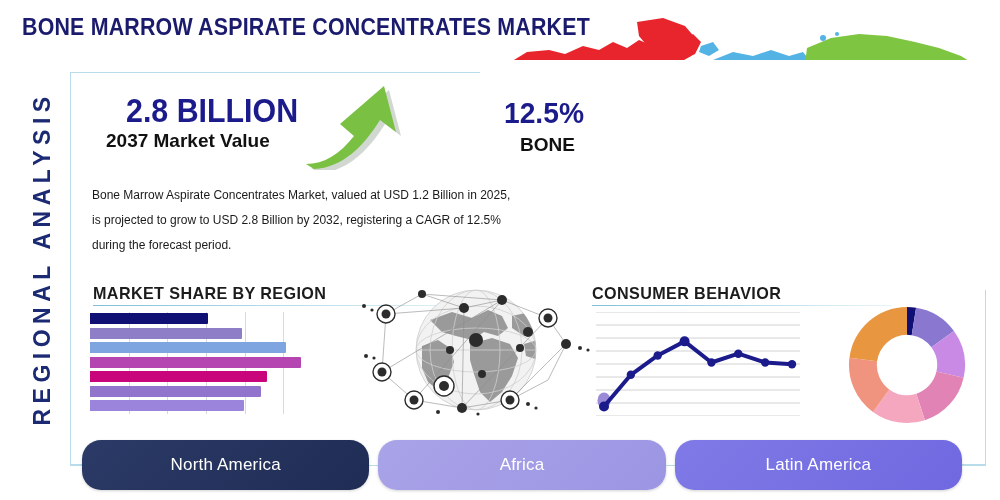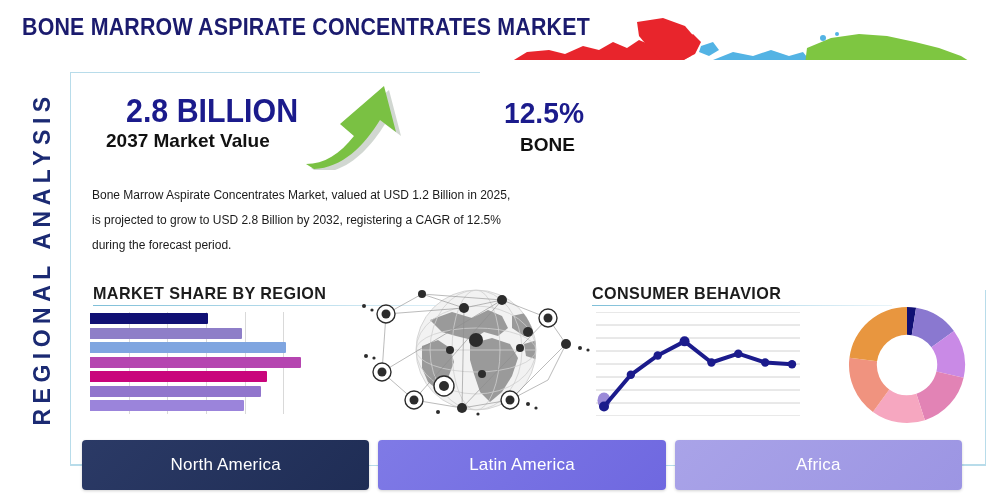--- a/index.html
+++ b/index.html
@@ -104,21 +104,21 @@
   
   .linechart { position: absolute; left: 596px; top: 312px; width: 204px; height: 104px; }
 
   
   .donut-wrap { position: absolute; left: 848px; top: 306px; width: 118px; height: 118px; }
 
   
   .regions { position: absolute; left: 82px; top: 440px; width: 880px; height: 50px;
              display: flex; gap: 9px; }
   .region-btn {
-    flex: 1 1 0; height: 50px; border-radius: 4px;
+    flex: 1 1 0; height: 50px; border-radius: 19px;
     display: flex; align-items: center; justify-content: center;
     color: #ffffff; font-size: 17px; letter-spacing: .2px;
     font-family: "Liberation Sans", sans-serif;
     box-shadow: 0 1px 3px rgba(0,0,0,.18);
     white-space: nowrap; cursor: pointer;
   }
   .connector {
     position: absolute; top: 464px; height: 1.3px; background: #b8dcea;
   }
 </style>
@@ -338,21 +338,21 @@
         <path d="M 1.4573473237602812 51.73067245327035 A 58 58 0 0 1 58.99999999999999 1 L 58.99999999999999 28.84 A 30.16 30.16 0 0 0 29.077820608355346 55.21994967570058 Z" fill="#e8963f"></path>
       </svg></div>
 
   <div class="connector" style="left:70px;width:30px;"></div>
   <div class="connector" style="left:944px;width:42px;"></div>
 
   <div class="regions" id="regions">
       <div class="region-btn" style="background: linear-gradient(135deg, rgb(43, 58, 102), rgb(31, 45, 85));">
         <span>North America</span>
       </div>
+      <div class="region-btn" style="background: linear-gradient(135deg, rgb(169, 163, 232), rgb(156, 149, 227));">
+        <span>Africa</span>
+      </div>
       <div class="region-btn" style="background: linear-gradient(135deg, rgb(127, 122, 230), rgb(111, 104, 224));">
         <span>Latin America</span>
       </div>
-      <div class="region-btn" style="background: linear-gradient(135deg, rgb(169, 163, 232), rgb(156, 149, 227));">
-        <span>Africa</span>
-      </div>
     </div>
 
 </div>
 
 </body></html>

